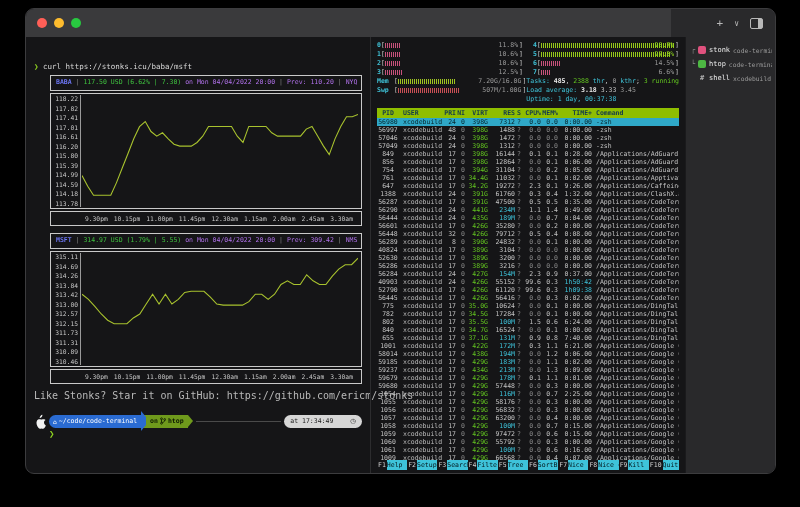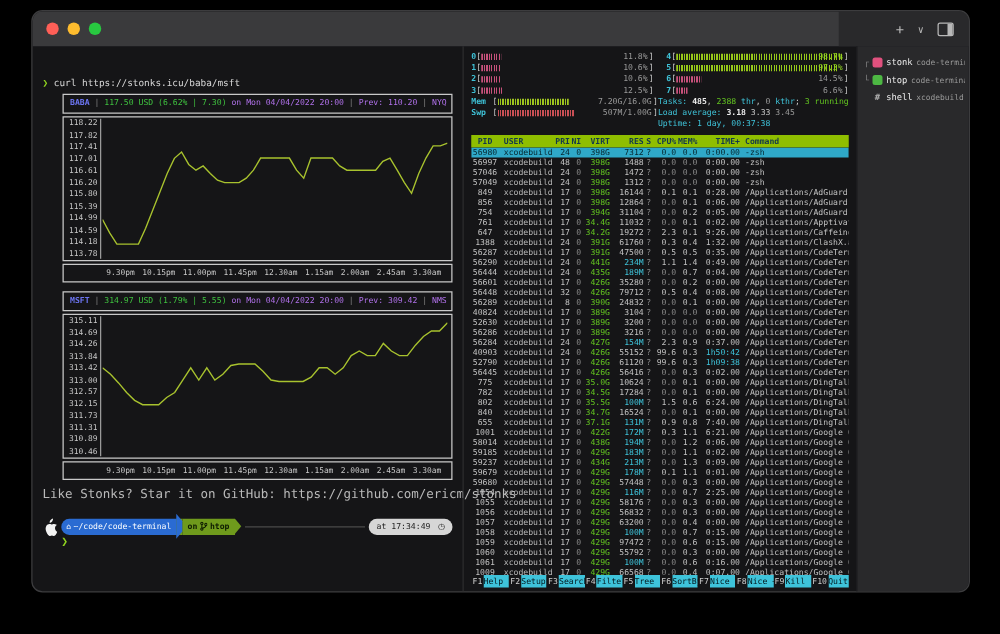--- a/index.html
+++ b/index.html
@@ -36,21 +36,21 @@
   .prompt-row{display:flex;align-items:center;height:16px;margin-top:12px;}
   .apple-wrap{width:12px;height:15px;margin-right:3px;flex:none;}
   .pl{display:flex;align-items:stretch;height:13px;font-size:6.5px;line-height:13px;}
   .pseg-blue{background:#2a6bd2;color:#fff;padding:0 4px;border-radius:7px 0 0 7px;display:flex;align-items:center;gap:2px;white-space:nowrap;}
   .arr-bg-green{width:5px;background:#6f9a1c;}
   .arr-blue{width:0;height:0;border-top:6.5px solid transparent;border-bottom:6.5px solid transparent;border-left:5px solid #2a6bd2;}
   .pseg-green{background:#6f9a1c;color:#0d1a02;padding:0 4px;display:flex;align-items:center;gap:2px;white-space:nowrap;font-weight:bold;}
   .arr-green{width:0;height:0;border-top:6.5px solid transparent;border-bottom:6.5px solid transparent;border-left:5px solid #6f9a1c;}
   .pline{flex:1;height:0;border-top:1px solid #4a4a4a;margin:0 3px;}
   .tpill{background:#d6d6d6;color:#1c1c1c;font-size:6.5px;line-height:13px;height:13px;
-    padding:0 6px;border-radius:7px;display:flex;align-items:center;gap:6px;white-space:nowrap;}
+    padding:0 6px;border-radius:7px;display:flex;align-items:center;gap:17px;white-space:nowrap;}
   .cursor-line{font-size:9px;line-height:11px;margin-left:15px;color:#8fd320;font-weight:bold;}
   .home-glyph{font-family:"DejaVu Sans",sans-serif;font-size:6px;}
   .clock-glyph{font-family:"DejaVu Sans",sans-serif;font-size:6.5px;}
 
   
   .pane-htop{width:315px;box-sizing:border-box;border-left:1px solid #2c2c2e;padding:4px 6px;
     display:flex;flex-direction:column;color:#c2c2c2;}
   #cpu-grid{display:grid;grid-auto-flow:column;grid-template-rows:repeat(4,9px);grid-template-columns:1fr 1fr;column-gap:10px;}
   .meter{display:flex;align-items:center;font-size:6.5px;line-height:9px;}
   .mlbl{color:#3fc2d7;font-weight:bold;}

